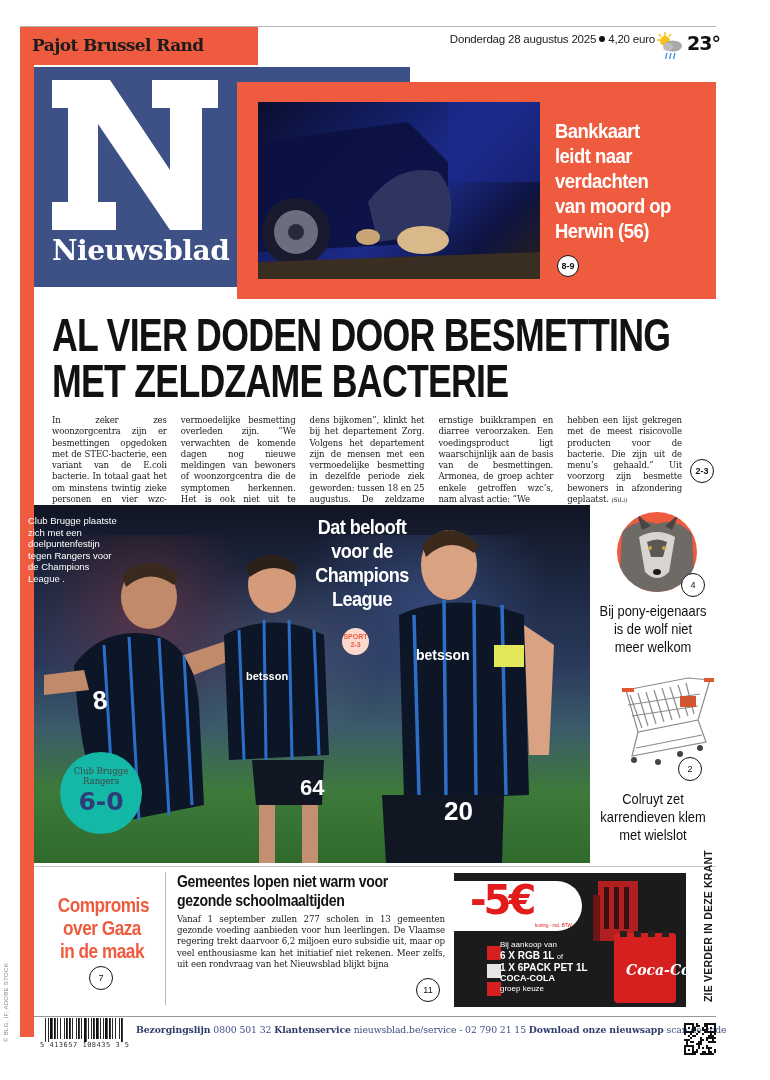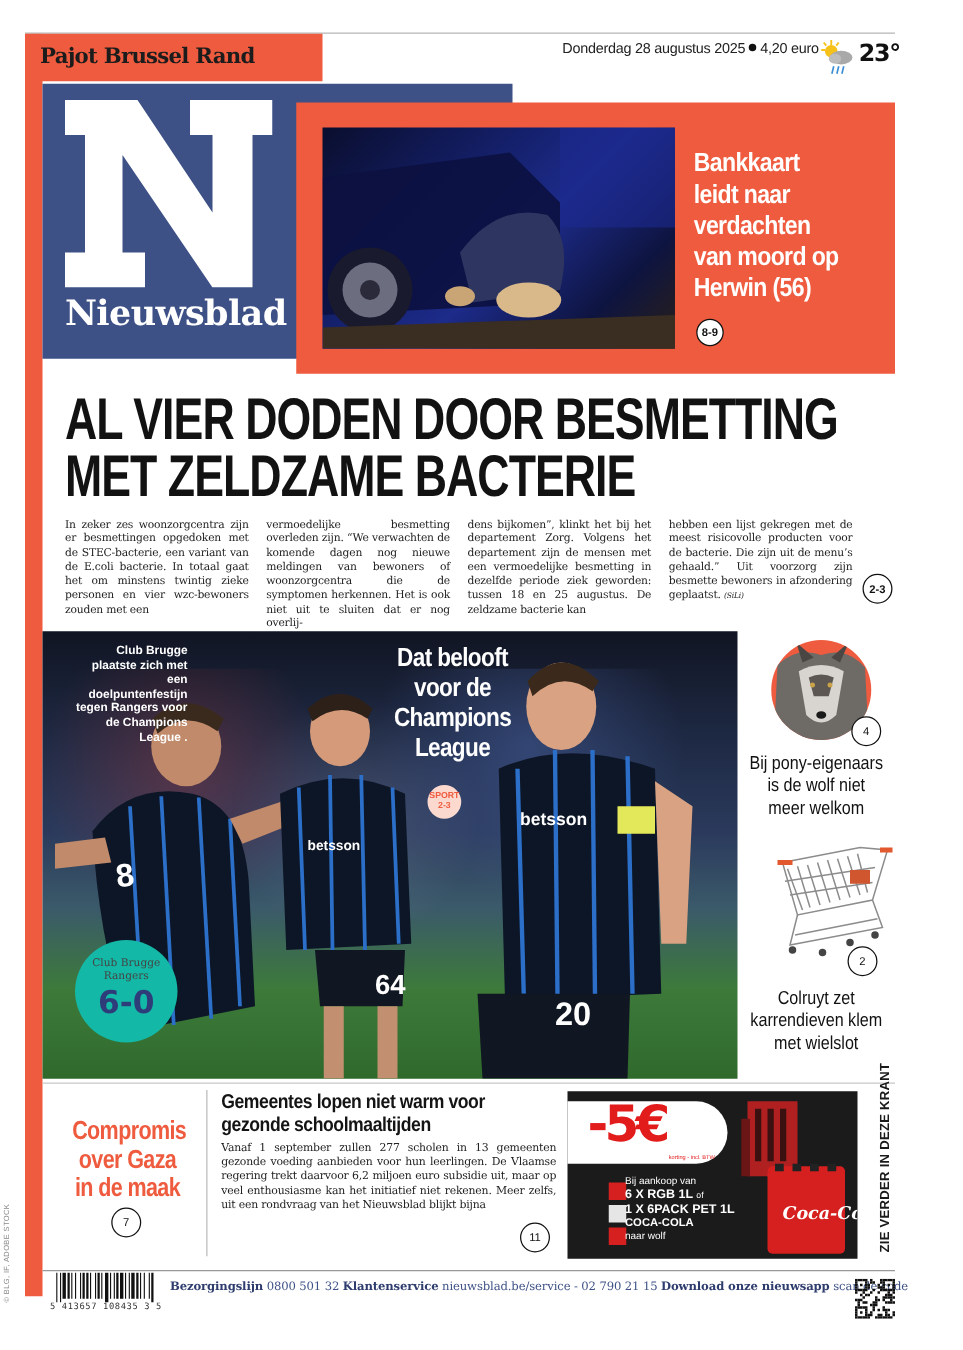--- a/index.html
+++ b/index.html
@@ -47,21 +47,21 @@
   .body-col { flex: 1; font-family: "DejaVu Serif", serif; font-size: 8.6px; line-height: 11.3px; color: #222; text-align: justify; letter-spacing: -0.15px; }
   .body-col .sig { font-size: 6px; font-style: italic; }
 
   
   .sport-photo { position: absolute; left: 34px; top: 505px; width: 556px; height: 358px; overflow: hidden;
                  background: linear-gradient(180deg, #111523 0%, #1e2a45 25%, #2b3a5c 45%, #3b5a6a 62%, #3d7a3a 80%, #2f6a2c 100%); }
   .crowd { position: absolute; left: 0; top: 30px; width: 100%; height: 200px;
            background: radial-gradient(circle at 20% 40%, rgba(180,60,60,0.35), transparent 25%),
                        radial-gradient(circle at 70% 30%, rgba(90,120,200,0.35), transparent 30%),
                        radial-gradient(circle at 45% 60%, rgba(220,220,240,0.15), transparent 30%); }
-  .photo-caption { position: absolute; left: 60px; top: 515px; width: 90px; font-size: 9.5px; line-height: 11.6px; color: #fff; font-weight: bold; text-align: right; }
+  .photo-caption { position: absolute; left: 28px; top: 515px; width: 90px; font-size: 9.5px; line-height: 11.6px; color: #fff; font-weight: normal; }
   .photo-headline { position: absolute; left: 298px; top: 515px; width: 128px; text-align: center; font-weight: bold; font-size: 21px; line-height: 24px;
                     color: #fff; letter-spacing: -0.6px; transform: scaleX(0.86); transform-origin: center top; }
   .sport-badge { position: absolute; left: 342px; top: 628px; width: 27px; height: 27px; border-radius: 50%; background: #fbd9cf;
                  color: #ef5b3e; font-size: 7px; line-height: 8px; text-align: center; font-weight: bold; padding-top: 5px; }
   .score-badge { position: absolute; left: 60px; top: 752px; width: 82px; height: 82px; border-radius: 50%; background: #14b8a6; text-align: center; }
   .score-badge .teams { font-family: "DejaVu Serif", serif; font-size: 8.5px; line-height: 10px; color: #444; padding-top: 14px; }
   .score-badge .score { font-family: "DejaVu Sans", sans-serif; font-weight: bold; font-size: 25px; color: #2e3d7a; margin-top: 1px; }
 
   
   .wolf-circle { position: absolute; left: 617px; top: 512px; width: 80px; height: 80px; border-radius: 50%; background: #ef5b3e; overflow: hidden; }
@@ -158,20 +158,21 @@
 <div class="page-badge" style="left:557px;top:255px;width:22px;height:22px;">8-9</div>
 
 <div class="headline">
   <div>AL VIER DODEN DOOR BESMETTING</div>
   <div>MET ZELDZAME BACTERIE</div>
 </div>
 <div class="body-cols">
   <div class="body-col">In zeker zes woonzorgcentra zijn er besmettingen opgedoken met de STEC-bacterie, een variant van de E.coli bacterie. In totaal gaat het om minstens twintig zieke personen en vier wzc-bewoners zouden met een</div>
   <div class="body-col">vermoedelijke besmetting overleden zijn. “We verwachten de komende dagen nog nieuwe meldingen van bewoners of woonzorgcentra die de symptomen herkennen. Het is ook niet uit te sluiten dat er nog overlij-</div>
   <div class="body-col">dens bijkomen”, klinkt het bij het departement Zorg. Volgens het departement zijn de mensen met een vermoedelijke besmetting in dezelfde periode ziek geworden: tussen 18 en 25 augustus. De zeldzame bacterie kan</div>
+  <div class="body-col">ernstige buikkrampen en diarree veroorzaken. Een voedingsproduct ligt waarschijnlijk aan de basis van de besmettingen. Armonea, de groep achter enkele getroffen wzc’s, nam alvast actie: “We</div>
   <div class="body-col" style="padding-right:36px;">
     <span>hebben een lijst gekregen met de meest risicovolle producten voor de bacterie. Die zijn uit de menu’s gehaald.” Uit voorzorg zijn besmette bewoners in afzondering geplaatst.</span>
     <span class="sig">(SiLi)</span>
   </div>
 </div>
 <div class="page-badge" style="left:690px;top:459px;width:24px;height:24px;">2-3</div>
 
 <div class="sport-photo">
   <div class="crowd"></div>
   <svg width="556" height="358" viewBox="0 0 556 358" style="position:absolute;left:0;top:0;">
@@ -331,21 +332,21 @@
     <rect x="33" y="109" width="14" height="14" fill="#d61f1f"></rect>
   </svg>
 </div>
 <div class="ad-big">-5€</div>
 <div class="ad-small">korting - incl. BTW</div>
 <div class="ad-copy">
   <div>Bij aankoop van</div>
   <div class="strong"><span>6 X RGB 1L</span> <span style="font-weight:normal;font-size:7px;">of</span></div>
   <div class="strong">1 X 6PACK PET 1L</div>
   <div class="strong" style="font-size:9px;">COCA-COLA</div>
-  <div>naar wolf</div>
+  <div>groep keuze</div>
 </div>
 <div class="ad-vertical">ZIE VERDER IN DEZE KRANT</div>
 
 <div class="footer-rule"></div>
 <svg class="barcode" viewBox="0 0 82 24" id="barcode-svg">
     <rect x="1" y="0" width="0.9" height="24" fill="#111"></rect>
     <rect x="4" y="0" width="0.9" height="24" fill="#111"></rect>
     <rect x="6" y="0" width="2.7" height="21" fill="#111"></rect>
     <rect x="10" y="0" width="1.8" height="21" fill="#111"></rect>
     <rect x="13" y="0" width="0.9" height="21" fill="#111"></rect>

